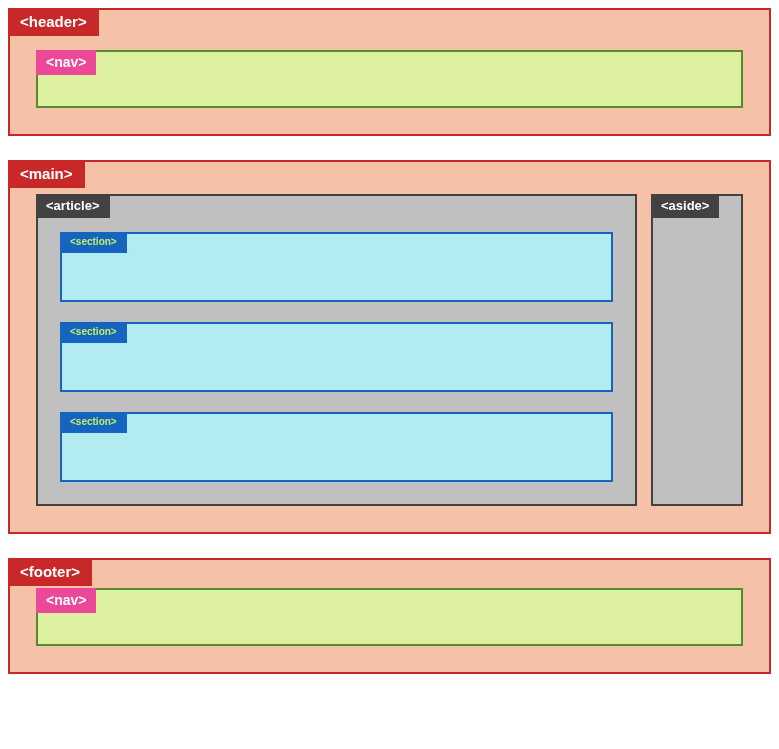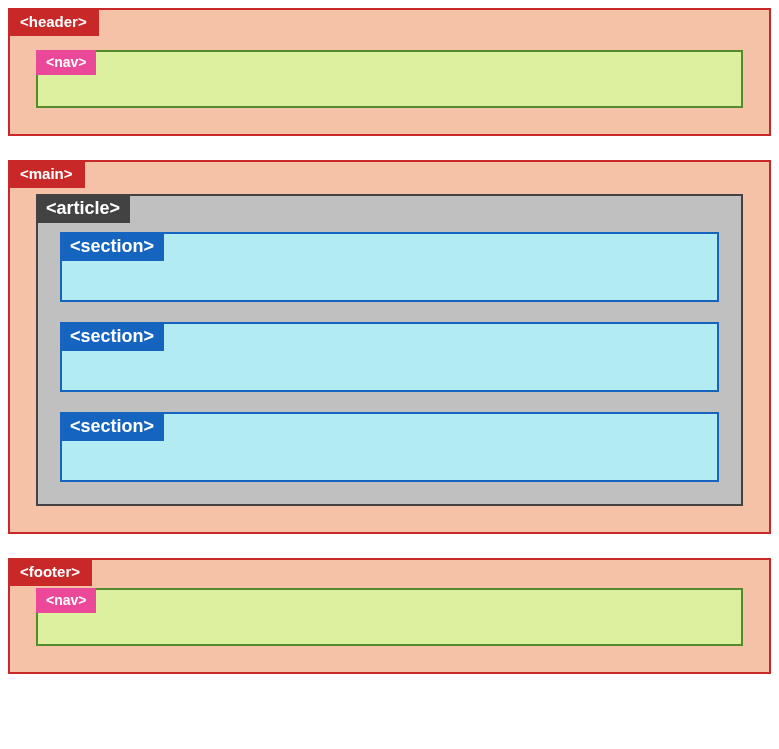--- a/index.html
+++ b/index.html
@@ -71,21 +71,21 @@
       position: relative;
       padding: 36px 12px 12px 12px;
     }
     .dark-tag {
       position: absolute;
       top: -2px;
       left: -2px;
       background: #424242;
       color: #ffffff;
       font-weight: 700;
-      font-size: 18px;
+      font-size: 13px;
       padding: 5px 10px 6px 10px;
       line-height: 1;
     }
     .section-box {
       border: 2px solid #1565c0;
       background: #b2ebf2;
       position: relative;
       padding: 18px 14px 14px 14px;
       min-height: 70px;
       margin-bottom: 20px;
@@ -94,23 +94,23 @@
       min-height: 76px;
     }
     .section-box:last-child {
       margin-bottom: 0;
     }
     .section-tag {
       position: absolute;
       top: -2px;
       left: -2px;
       background: #1565c0;
-      color: #ffffff;
+      color: #bef264;
       font-weight: 700;
-      font-size: 18px;
+      font-size: 10px;
       padding: 5px 10px 6px 10px;
       line-height: 1;
     }
     .header-region {
       padding-top: 40px;
     }
     .footer-region {
       margin-bottom: 0;
     }
   </style>
@@ -132,20 +132,23 @@
       <div class="section-box">
         <div class="section-tag">&lt;section&gt;</div>
       </div>
       <div class="section-box">
         <div class="section-tag">&lt;section&gt;</div>
       </div>
       <div class="section-box">
         <div class="section-tag">&lt;section&gt;</div>
       </div>
     </div>
+    <div class="aside-box">
+      <div class="dark-tag">&lt;aside&gt;</div>
+    </div>
   </div>
 </div>
 
 <div class="region footer-region">
   <div class="region-tag">&lt;footer&gt;</div>
   <div class="nav-box">
     <div class="nav-tag">&lt;nav&gt;</div>
   </div>
 </div>
 

